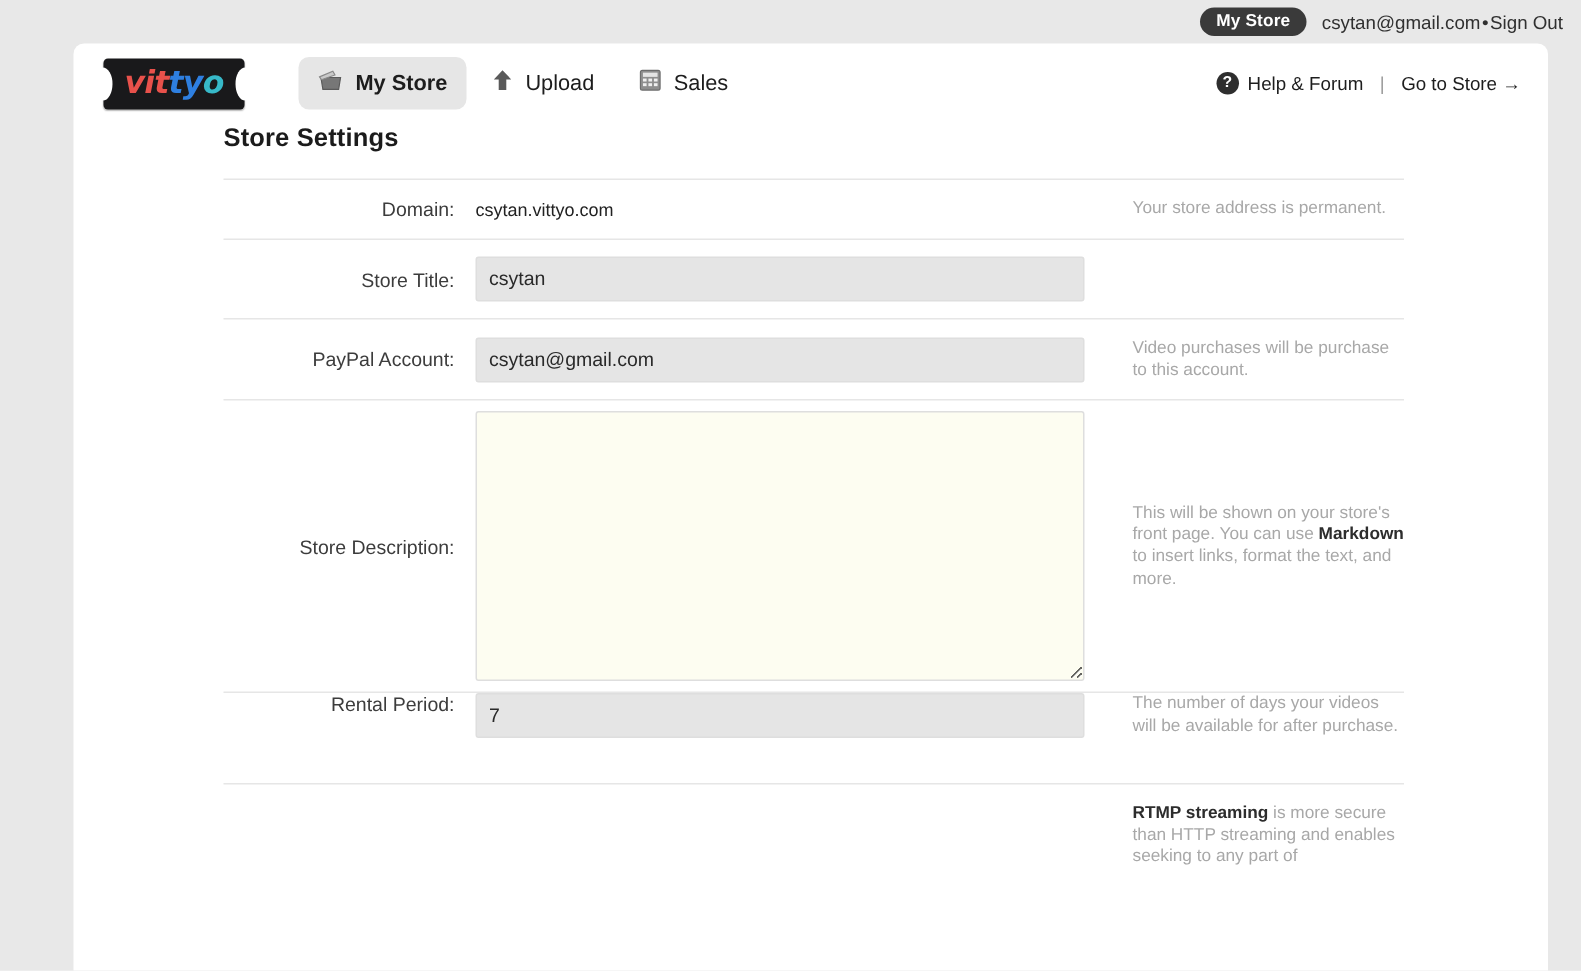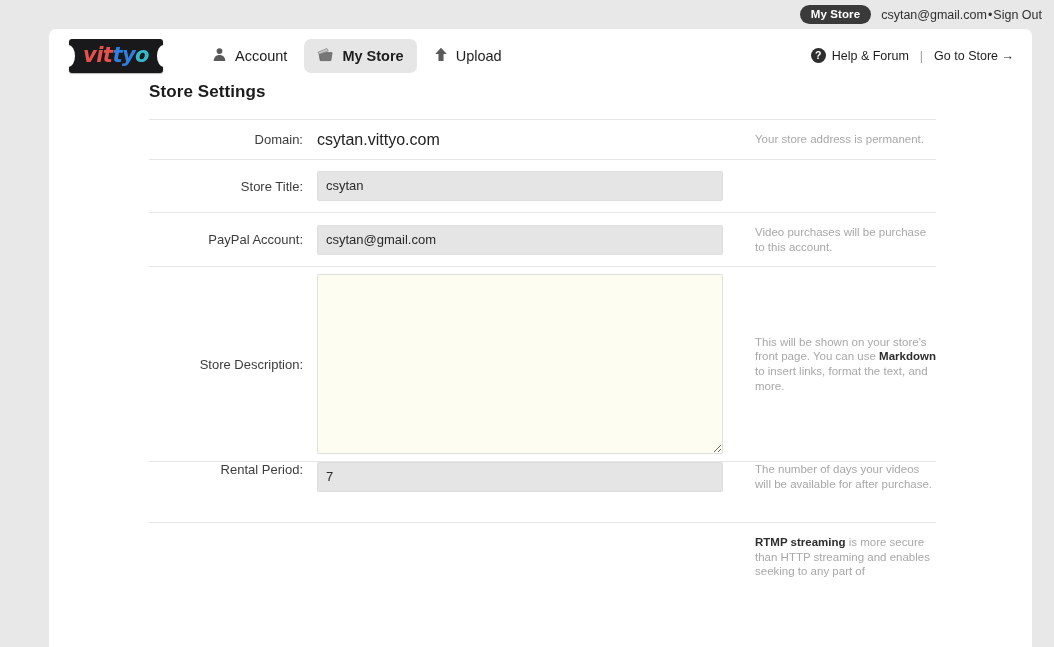--- a/index.html
+++ b/index.html
@@ -174,21 +174,21 @@
   .row-help {
     flex: 1;
     padding-left: 10px;
     font-size: 11.5px;
     line-height: 1.27;
     color: #a8a8a8;
   }
   .row-help b { color: #2d2d2d; font-weight: bold; }
 
   .static-val {
-    font-size: 16px;
+    font-size: 12px;
     color: #222;
   }
 
   
   .txt {
     display: block;
     width: 406px;
     background: #e5e5e5;
     border: 1px solid #dedede;
     border-radius: 2px;
@@ -237,49 +237,57 @@
 <div class="card">
 
   <div class="header">
 
     <div class="logo">
       <span class="logo-text"><span class="lt-a">vit</span><span class="lt-b">ty</span><span class="lt-c">o</span></span>
     </div>
 
     <div class="nav">
 
-      <div class="nav-item">
-        <span>
-          <svg width="15" height="15" viewBox="0 0 16 16">
-              <circle cx="8" cy="4.3" r="3.1" fill="#5a5a5a"></circle>
-              <path d="M1.8 15 C1.8 10.6 4.6 8.4 8 8.4 C11.4 8.4 14.2 10.6 14.2 15 Z" fill="#5a5a5a"></path>
-            </svg>
-        </span>
-        <span>Account</span>
-      </div>
 
       <div class="nav-item active">
         <span>
           <svg width="17" height="15" viewBox="0 0 18 16">
               <path d="M2 6 L16 6 L14.6 14.5 L3.4 14.5 Z" fill="#777" stroke="#5a5a5a" stroke-width="0.8"></path>
               <path d="M1 5.6 L10.5 1.6 L12 4.2 L2.4 7.6 Z" fill="#c9c9c9" stroke="#888" stroke-width="0.8"></path>
             </svg>
         </span>
         <span>My Store</span>
       </div>
 
       <div class="nav-item">
         <span>
           <svg width="14" height="15" viewBox="0 0 14 16">
               <path d="M7 0.8 L13.2 7.4 L9.7 7.4 L9.7 15 L4.3 15 L4.3 7.4 L0.8 7.4 Z" fill="#5a5a5a"></path>
             </svg>
         </span>
         <span>Upload</span>
       </div>
 
+      <div class="nav-item">
+        <span>
+          <svg width="15" height="15" viewBox="0 0 16 16">
+              <rect x="1" y="1" width="14" height="14" rx="1.4" fill="#8e8e8e" stroke="#6c6c6c" stroke-width="0.8"></rect>
+              <rect x="2.8" y="2.6" width="10.4" height="3" fill="#e4e4e4"></rect>
+              <g fill="#efefef">
+                <rect x="2.8" y="6.8" width="2.6" height="2.1"></rect>
+                <rect x="6.7" y="6.8" width="2.6" height="2.1"></rect>
+                <rect x="10.6" y="6.8" width="2.6" height="2.1"></rect>
+                <rect x="2.8" y="10.1" width="2.6" height="2.1"></rect>
+                <rect x="6.7" y="10.1" width="2.6" height="2.1"></rect>
+                <rect x="10.6" y="10.1" width="2.6" height="2.1"></rect>
+              </g>
+            </svg>
+        </span>
+        <span>Sales</span>
+      </div>
 
     </div>
 
     <div class="nav-right">
       <span class="help-link">
         <span class="qmark">?</span>
         <span>Help &amp; Forum</span>
       </span>
       <span class="divider-v">|</span>
       <span>Go to Store →</span>

